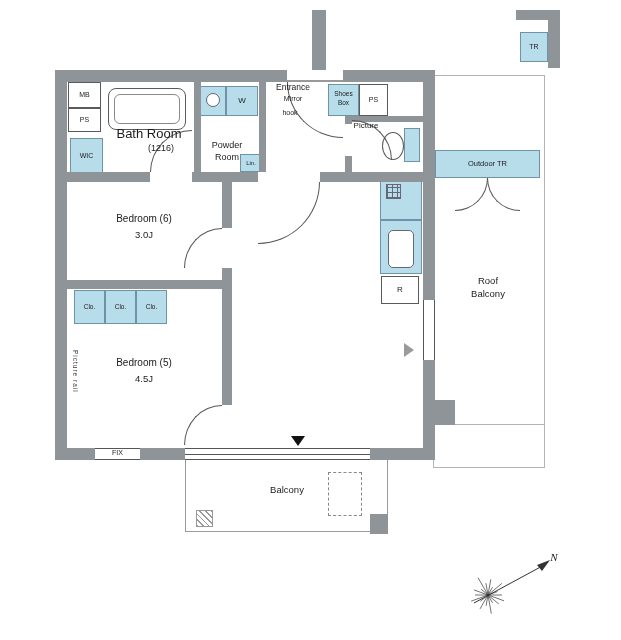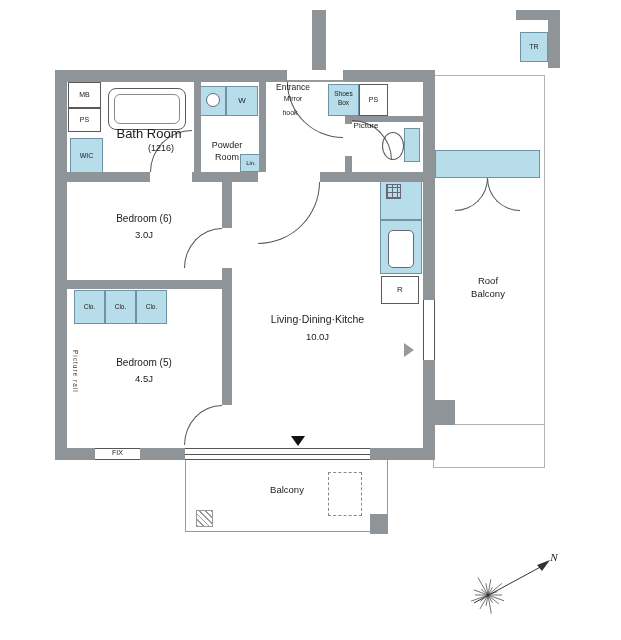--- a/index.html
+++ b/index.html
@@ -29,20 +29,21 @@
 </head>
 <body>
 
 <div class="canvas">
 
   <div class="thin" style="left:433px;top:75px;width:112px;height:350px;"></div>
   <div class="thin" style="left:433px;top:425px;width:112px;height:43px;border-top:none;"></div>
   <div class="thin" style="left:185px;top:456px;width:203px;height:76px;border-color:#9a9a9a;"></div>
 
   <div class="blue" style="left:435px;top:150px;width:105px;height:28px;"></div>
+  <div class="lbl" style="left:435px;top:150px;width:105px;line-height:28px;font-size:7.5px;">Outdoor TR</div>
 
   <div class="blue" style="left:520px;top:32px;width:28px;height:30px;"></div>
   <div class="lbl" style="left:520px;top:32px;width:28px;line-height:30px;font-size:7px;">TR</div>
 
   <div class="blue" style="left:70px;top:138px;width:33px;height:36px;"></div>
   <div class="lbl" style="left:70px;top:138px;width:33px;line-height:36px;font-size:7px;">WIC</div>
 
   <div class="blue" style="left:74px;top:290px;width:31px;height:34px;"></div>
   <div class="lbl" style="left:74px;top:290px;width:31px;line-height:34px;font-size:6.5px;">Clo.</div>
   <div class="blue" style="left:105px;top:290px;width:31px;height:34px;"></div>
@@ -136,22 +137,20 @@
   <div class="lbl" style="left:198px;top:140px;width:58px;font-size:9px;">Powder</div>
   <div class="lbl" style="left:198px;top:152px;width:58px;font-size:9px;">Room</div>
   <div class="lbl" style="left:264px;top:83px;width:58px;font-size:8.5px;">Entrance</div>
   <div class="lbl" style="left:264px;top:95px;width:58px;font-size:7px;">Mirror</div>
   <div class="lbl" style="left:268px;top:109px;width:44px;font-size:7px;">hook</div>
   <div class="lbl" style="left:342px;top:121px;width:48px;font-size:8px;">Picture</div>
   <div class="lbl" style="left:77px;top:213px;width:134px;font-size:10px;">Bedroom (6)</div>
   <div class="lbl" style="left:77px;top:230px;width:134px;font-size:9.5px;">3.0J</div>
   <div class="lbl" style="left:77px;top:357px;width:134px;font-size:10px;">Bedroom (5)</div>
   <div class="lbl" style="left:77px;top:374px;width:134px;font-size:9.5px;">4.5J</div>
-  <div class="lbl" style="left:235px;top:313px;width:165px;font-size:10.5px;">Living·Dining·Kitche</div>
-  <div class="lbl" style="left:235px;top:332px;width:165px;font-size:9.5px;">10.0J</div>
   <div class="lbl" style="left:456px;top:276px;width:64px;font-size:9.5px;">Roof</div>
   <div class="lbl" style="left:456px;top:289px;width:64px;font-size:9.5px;">Balcony</div>
   <div class="lbl" style="left:247px;top:485px;width:80px;font-size:9.5px;">Balcony</div>
   <div class="vtext" style="left:68px;top:350px;width:11px;height:84px;font-size:6.5px;">Picture rail</div>
 
   <svg style="position:absolute;left:430px;top:548px;" width="135" height="88" viewBox="0 0 135 88">
     <g stroke="#333" stroke-width="0.7">
       <line x1="58" y1="47" x2="72" y2="47"></line>
         <line x1="58" y1="47" x2="67.4" y2="43.6"></line>
       <line x1="58" y1="47" x2="71.9" y2="35.4"></line>

